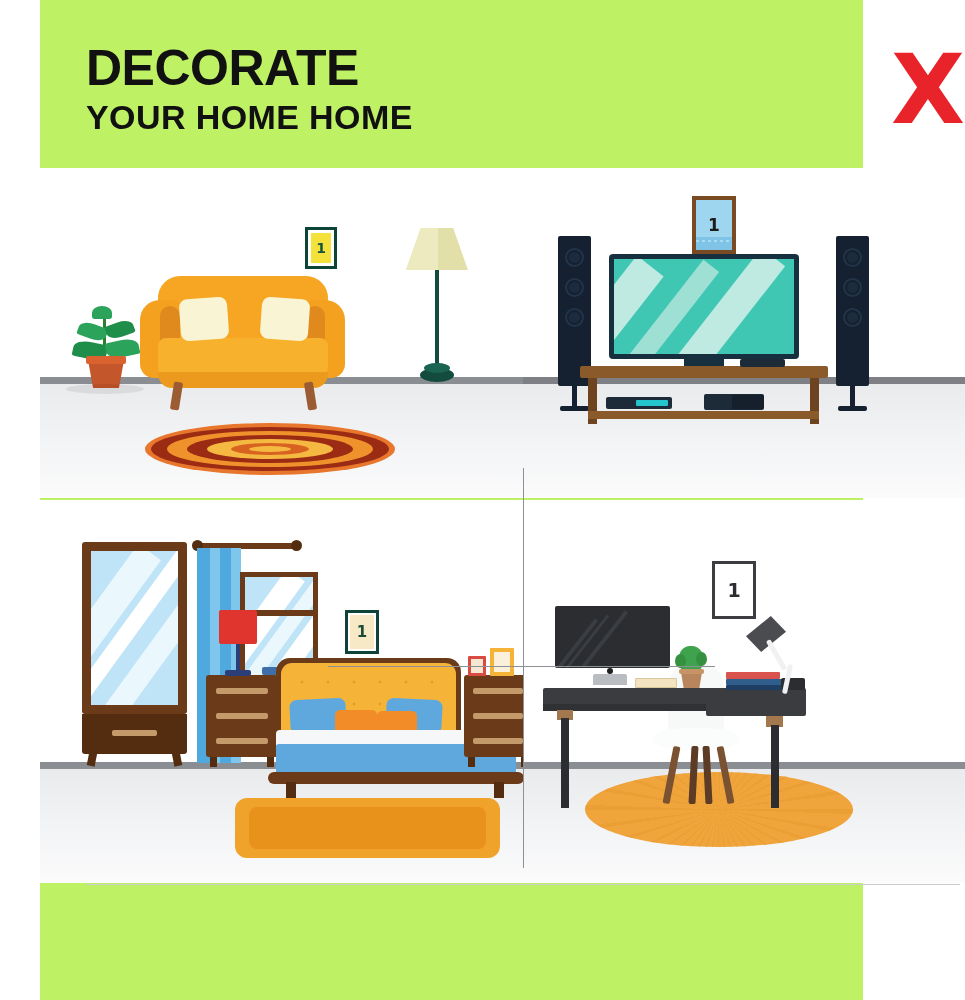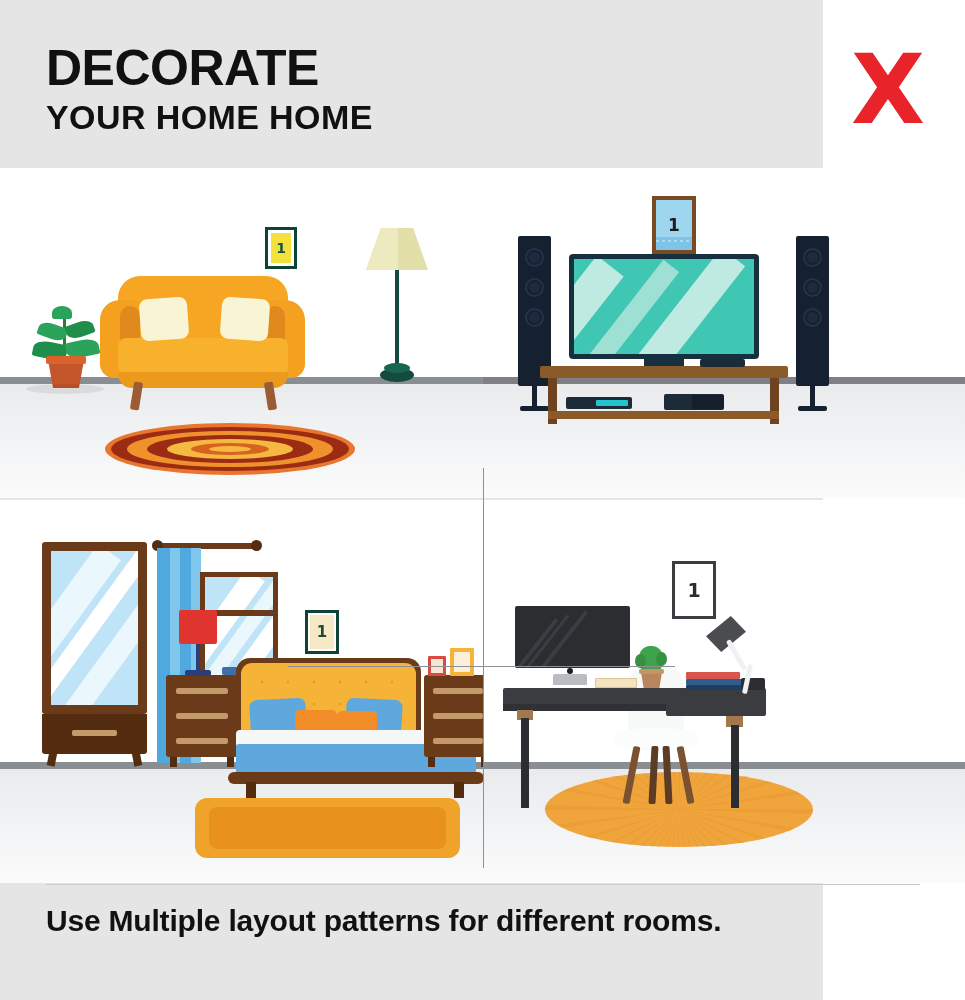--- a/index.html
+++ b/index.html
@@ -2,21 +2,21 @@
 <html><head>
 <meta charset="utf-8">
 <style>
   * { box-sizing: border-box; margin: 0; padding: 0; }
   html, body {
     width: 965px; height: 1000px;
     background: #ffffff;
     font-family: "Liberation Sans", sans-serif;
     overflow: hidden;
   }
-  #poster { position: relative; width: 823px; height: 1000px; background: #e5e5e5; }
+  #poster { position: relative; width: 823px; height: 1000px; background: #bef264; margin-left: 40px; }
 
   
   .header { position: absolute; left: 0; top: 0; width: 965px; height: 170px; }
   .headline { position: absolute; left: 46px; top: 42px; }
   .headline .line1 {
     font-size: 50px; font-weight: 700; letter-spacing: -0.5px;
     color: #111111; line-height: 52px; font-family: "Liberation Sans", sans-serif;
   }
   .headline .line2 {
     font-size: 34px; font-weight: 700; letter-spacing: 0.4px;
@@ -417,15 +417,14 @@
     </div>
   </div>
 
   <div class="frame" id="frame-office">
     <div class="art">
       <span class="num">1</span>
     </div>
   </div>
 
   <div class="rule-bottom"></div>
-  <div class="caption">Use Multiple layout patterns for different rooms.</div>
 
 </div>
 
 </body></html>

